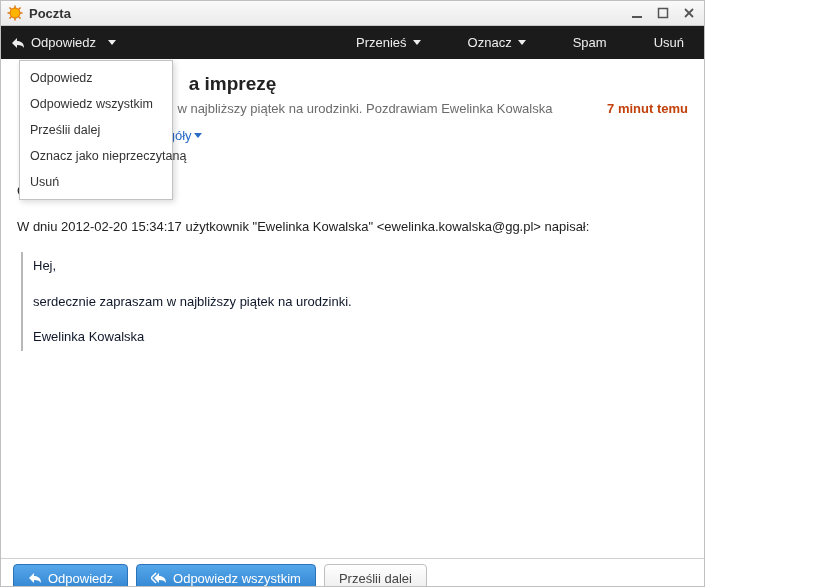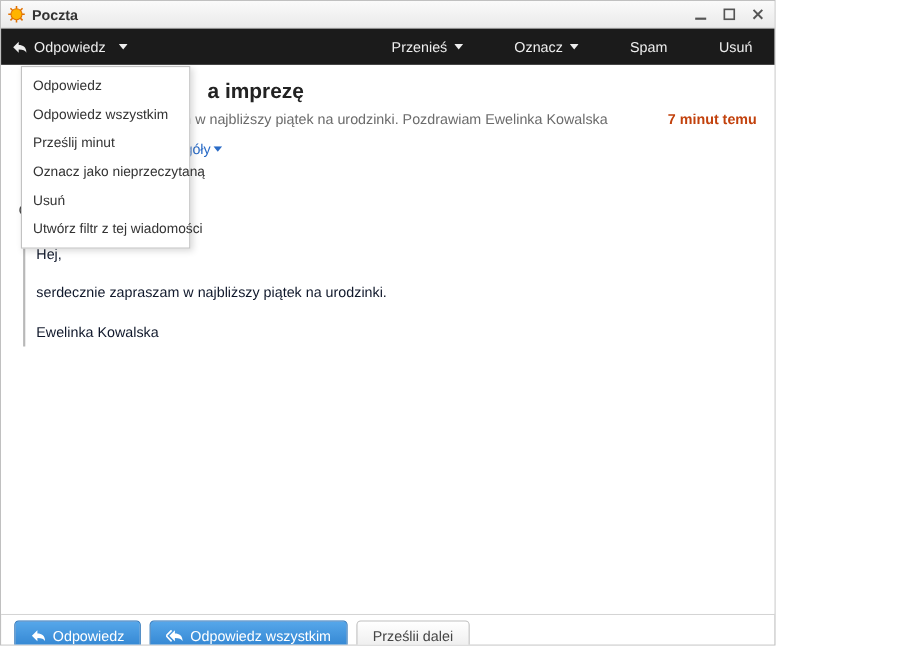--- a/index.html
+++ b/index.html
@@ -116,24 +116,23 @@
         <span>Usuń</span>
       </div>
     </div>
   </div>
 
   <div class="content">
 
     <div class="dropdown">
       <div class="item">Odpowiedz</div>
       <div class="item">Odpowiedz wszystkim</div>
-      <div class="item">Prześlij minut</div>
+      <div class="item">Prześlii dalej</div>
       <div class="item">Oznacz jako nieprzeczytaną</div>
       <div class="item">Usuń</div>
-      <div class="item">Utwórz filtr z tej wiadomości</div>
     </div>
 
     <div class="subject-row">
       <span class="subject"><span style="visibility:hidden">Re: Zaproszenie n</span><span>a imprezę</span></span>
     </div>
 
     <div class="snippet-row">
       <span class="snippet-text"><span style="visibility:hidden">Hej, s</span><span>erdecznie zapraszam w najbliższy piątek na urodzinki. Pozdrawiam Ewelinka Kowalska</span></span>
       <span class="time">7 minut temu</span>
     </div>
@@ -146,20 +145,21 @@
             <svg width="8" height="6" viewBox="0 0 8 6">
               <path d="M0 0 L8 0 L4 5 Z" fill="#2a6bc6"></path>
             </svg>
           </span>
       </span>
     </div>
 
     <div class="body">
       <div style="height:28px"></div>
       <p>Oczywiście, przyjdę.</p>
+      <p>W dniu 2012-02-20 15:34:17 użytkownik "Ewelinka Kowalska" &lt;ewelinka.kowalska@gg.pl&gt; napisał:</p>
       <div class="quote">
         <p>Hej,</p>
         <p>serdecznie zapraszam w najbliższy piątek na urodzinki.</p>
         <div>
           <div>Ewelinka Kowalska</div>
         </div>
       </div>
     </div>
 
   </div>

